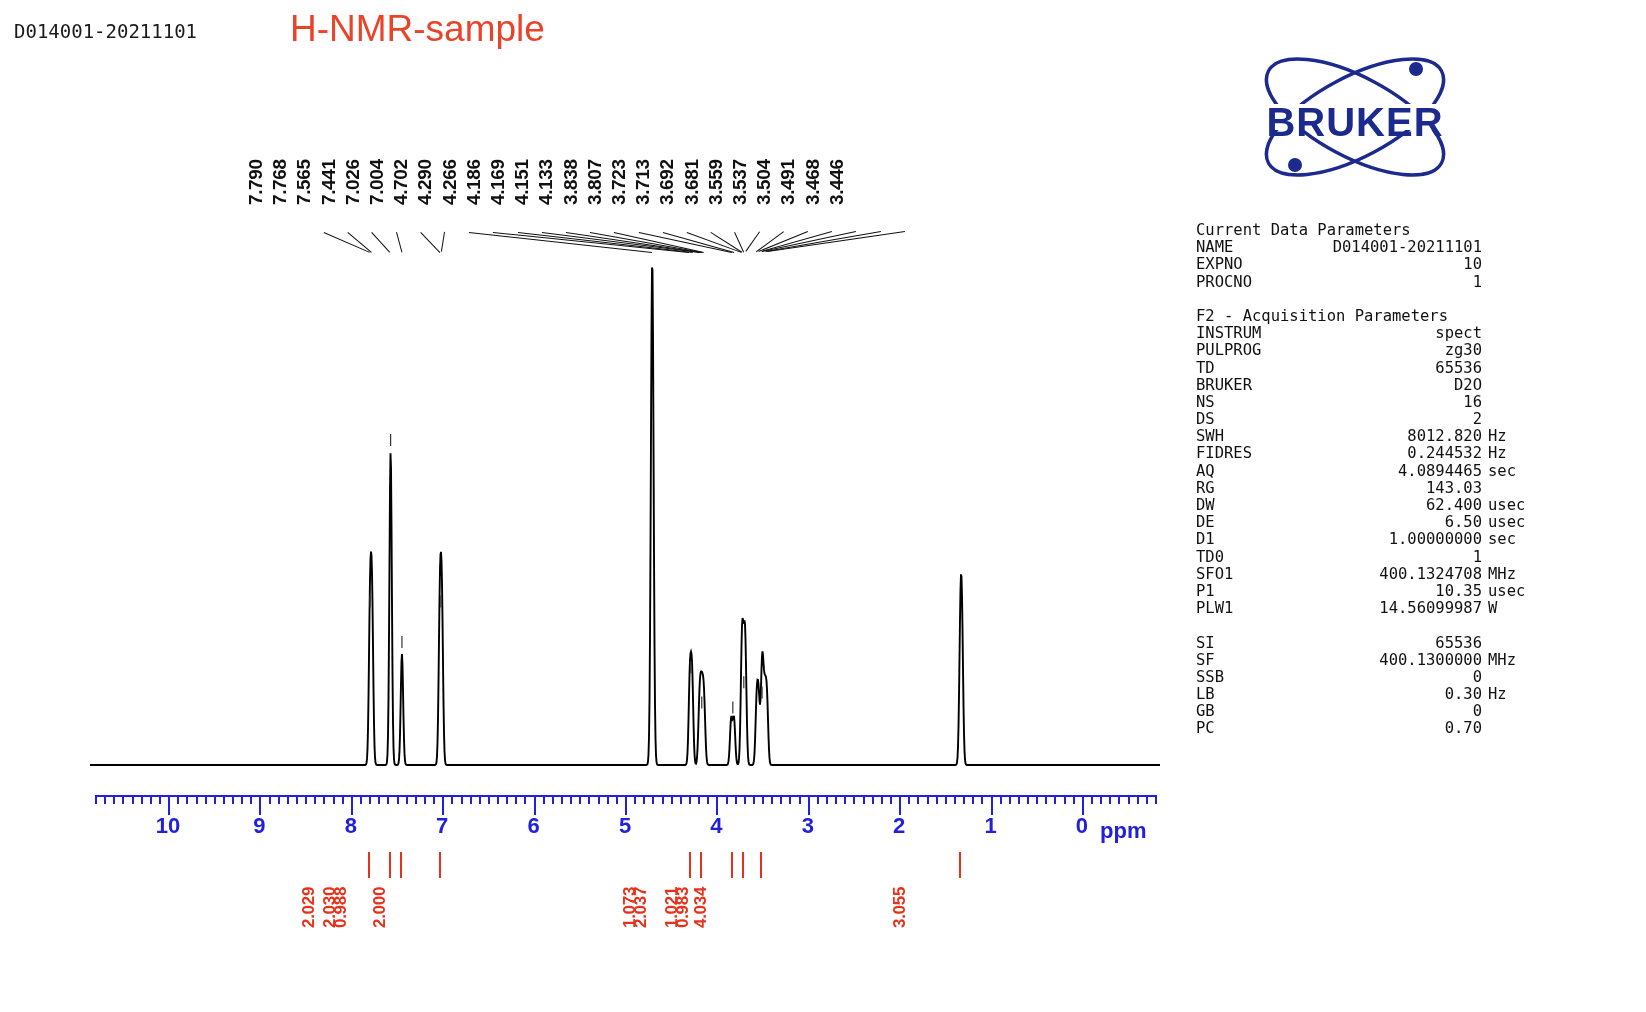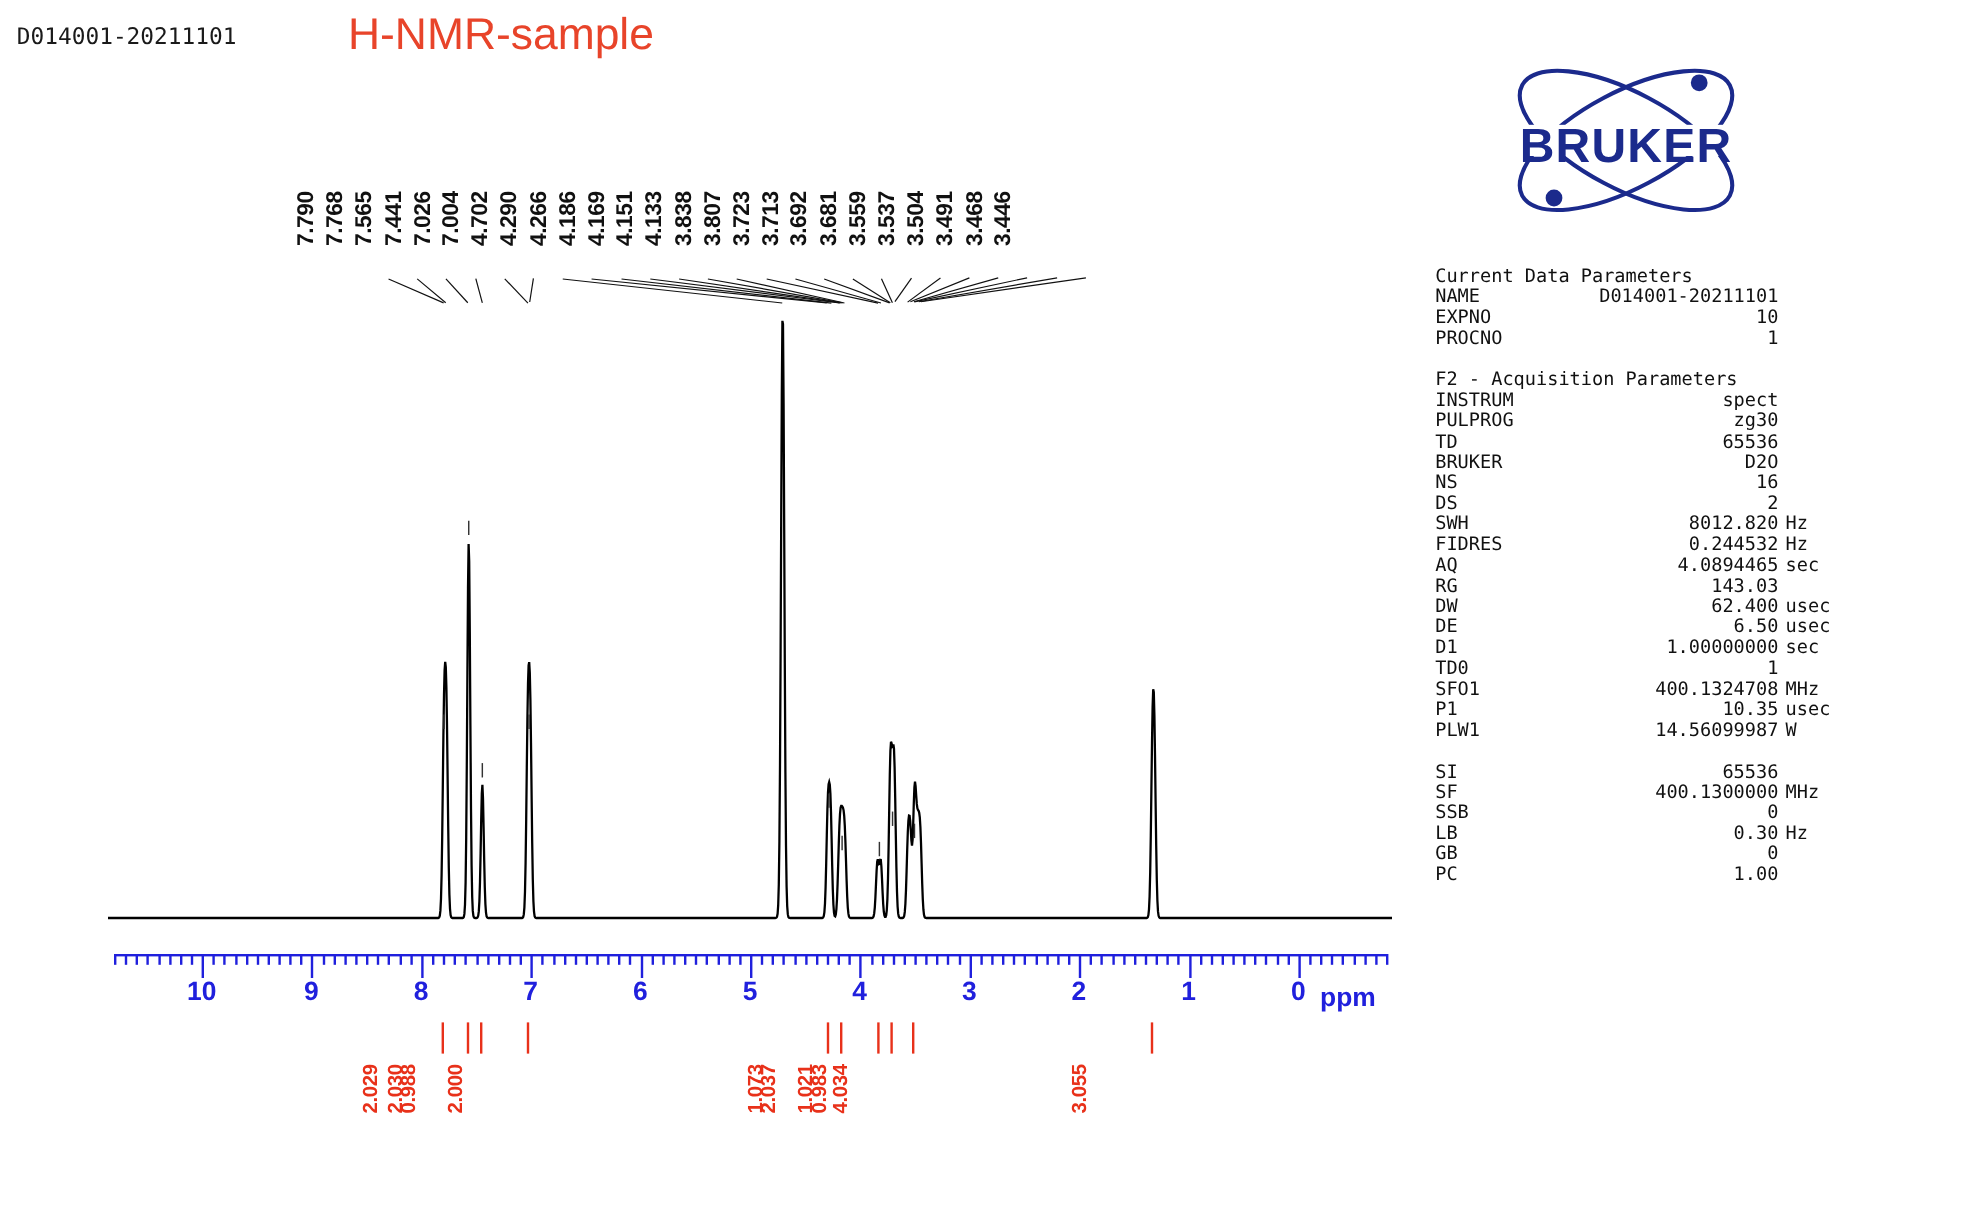--- a/index.html
+++ b/index.html
@@ -347,21 +347,21 @@
       <div class="p-row"><span class="p-key">P1</span><span class="p-val">10.35</span><span class="p-unit">usec</span></div>
       <div class="p-row"><span class="p-key">PLW1</span><span class="p-val">14.56099987</span><span class="p-unit">W</span></div>
     </div>
   <div class="p-gap"></div>
   <div id="sec3">
       <div class="p-row"><span class="p-key">SI</span><span class="p-val">65536</span></div>
       <div class="p-row"><span class="p-key">SF</span><span class="p-val">400.1300000</span><span class="p-unit">MHz</span></div>
       <div class="p-row"><span class="p-key">SSB</span><span class="p-val">0</span></div>
       <div class="p-row"><span class="p-key">LB</span><span class="p-val">0.30</span><span class="p-unit">Hz</span></div>
       <div class="p-row"><span class="p-key">GB</span><span class="p-val">0</span></div>
-      <div class="p-row"><span class="p-key">PC</span><span class="p-val">1.00</span></div>
+      <div class="p-row"><span class="p-key">PC</span><span class="p-val">0.70</span></div>
     </div>
 </div>
 
 <div class="axis-num" style="left: 168.103px;">10</div>
 <div class="axis-num" style="left: 259.483px;">9</div>
 <div class="axis-num" style="left: 350.862px;">8</div>
 <div class="axis-num" style="left: 442.241px;">7</div>
 <div class="axis-num" style="left: 533.621px;">6</div>
 <div class="axis-num" style="left: 625px;">5</div>
 <div class="axis-num" style="left: 716.379px;">4</div>

